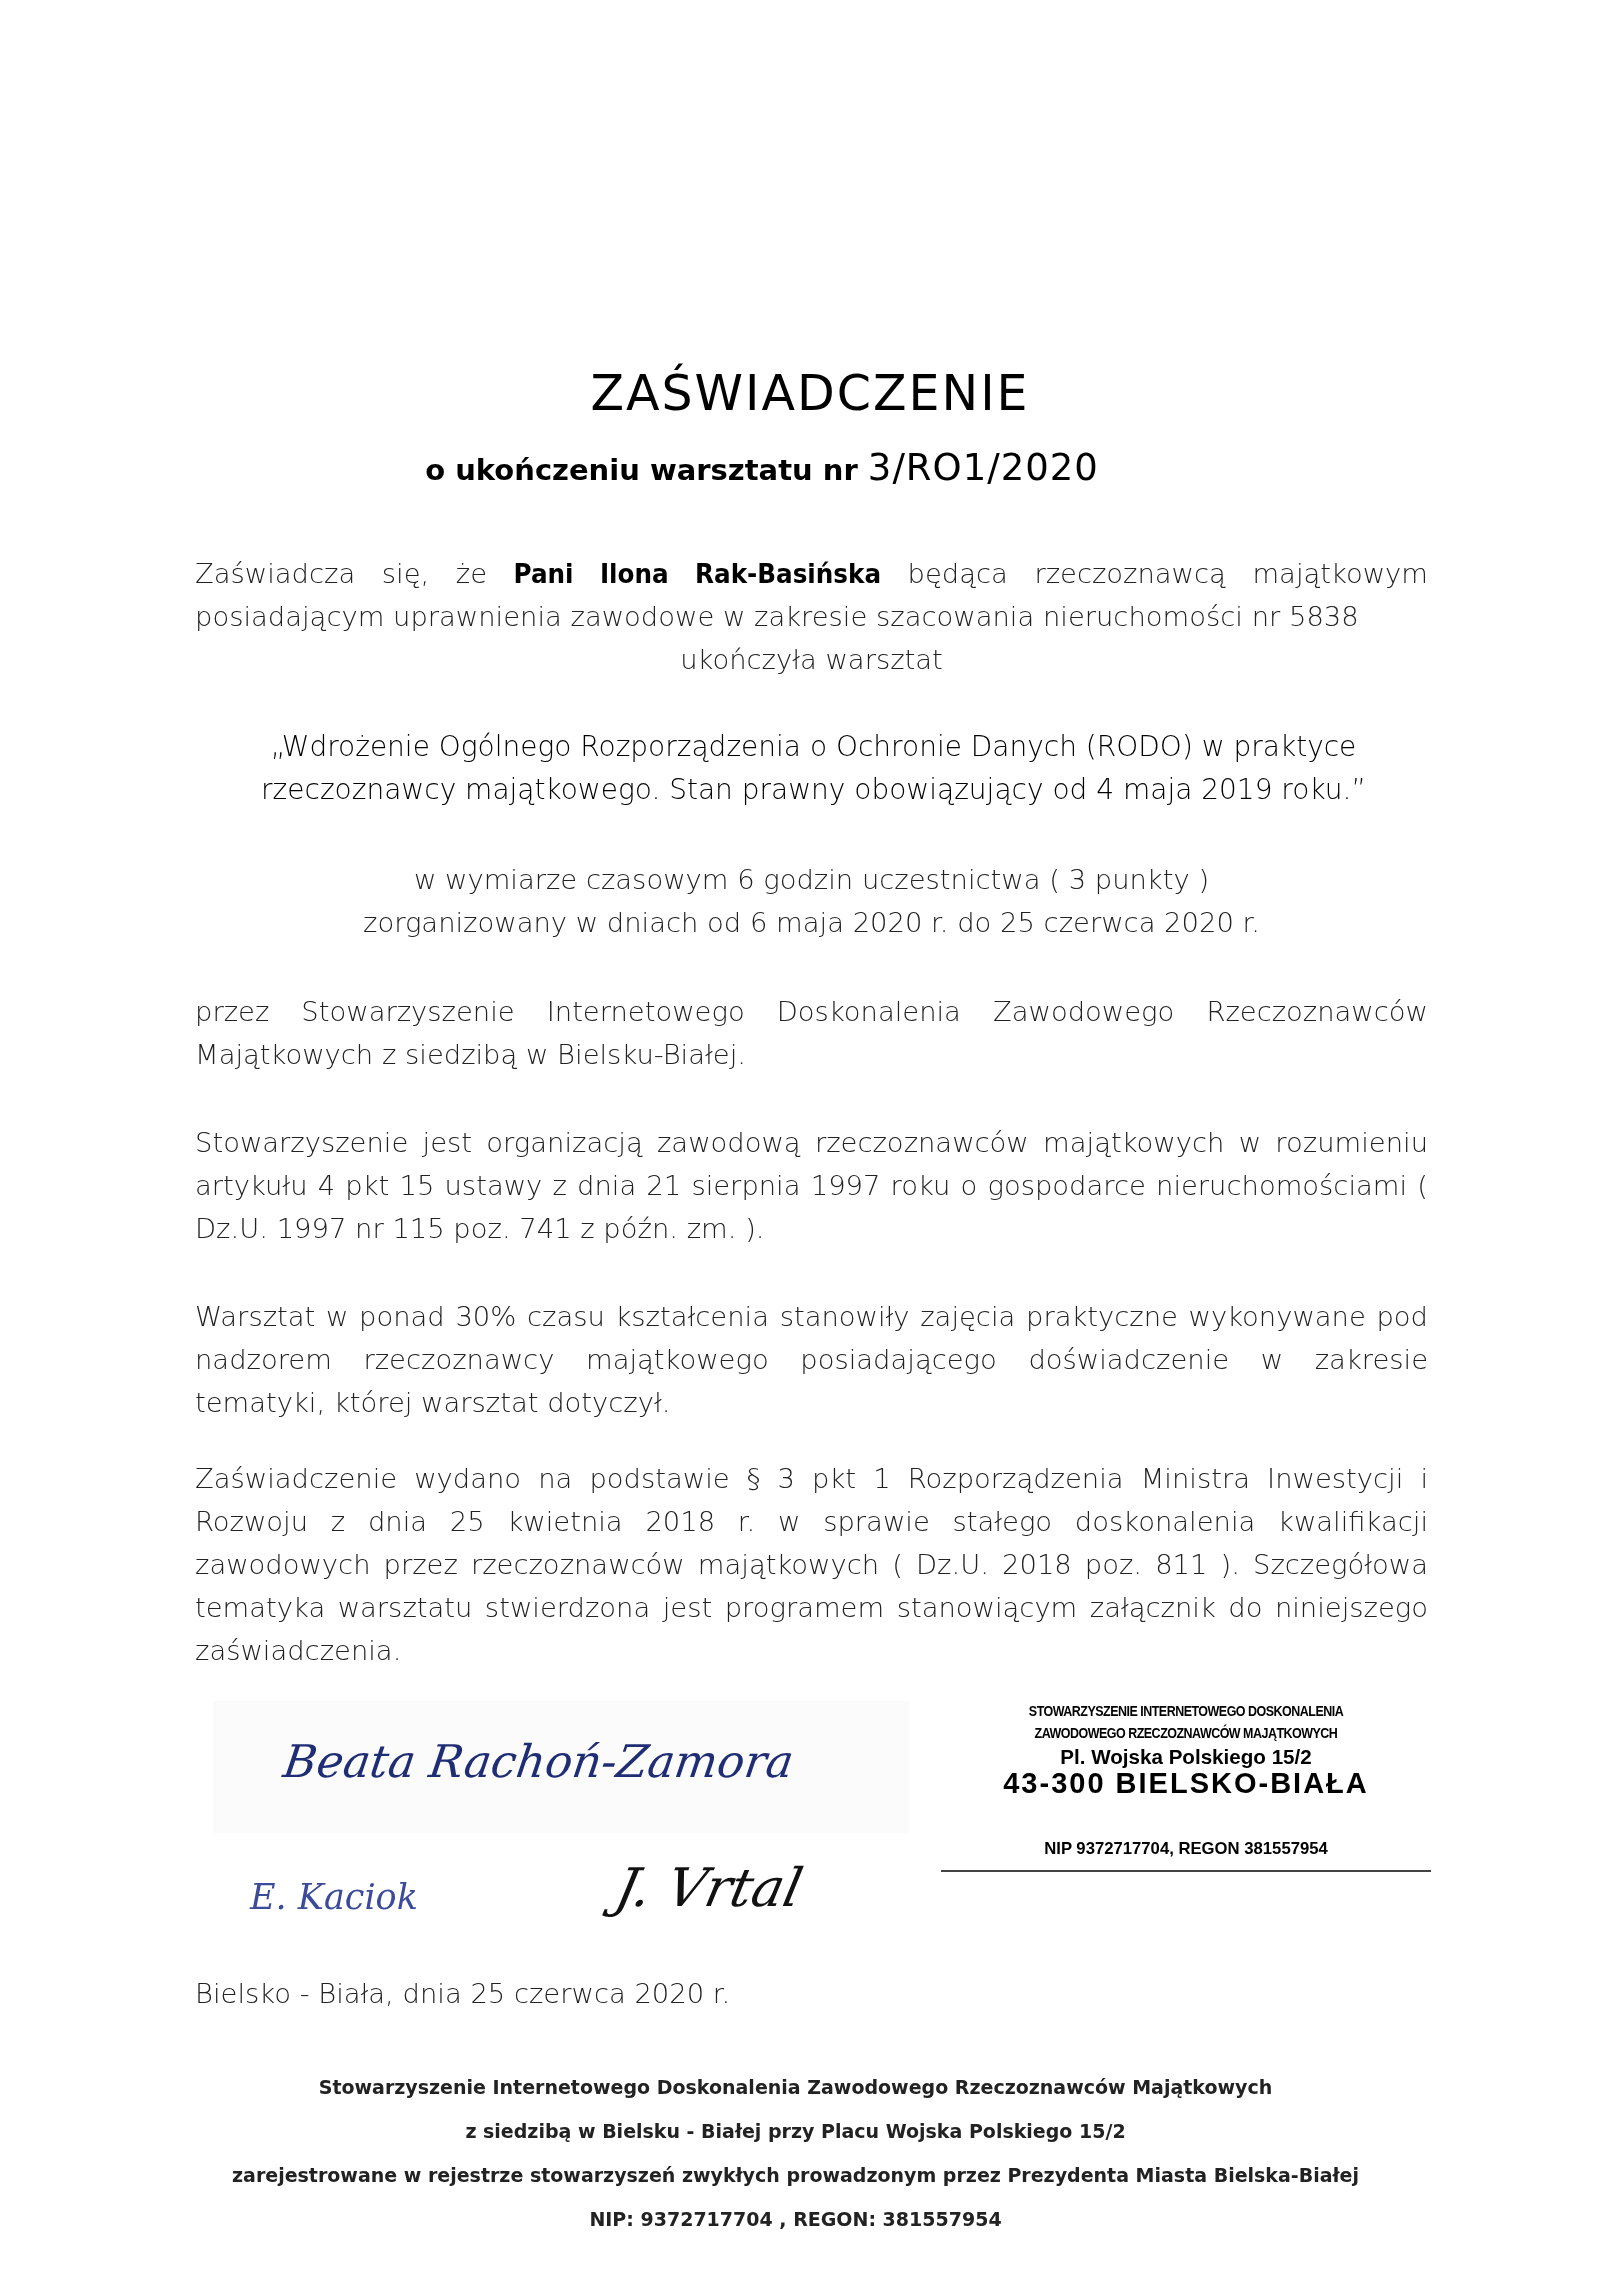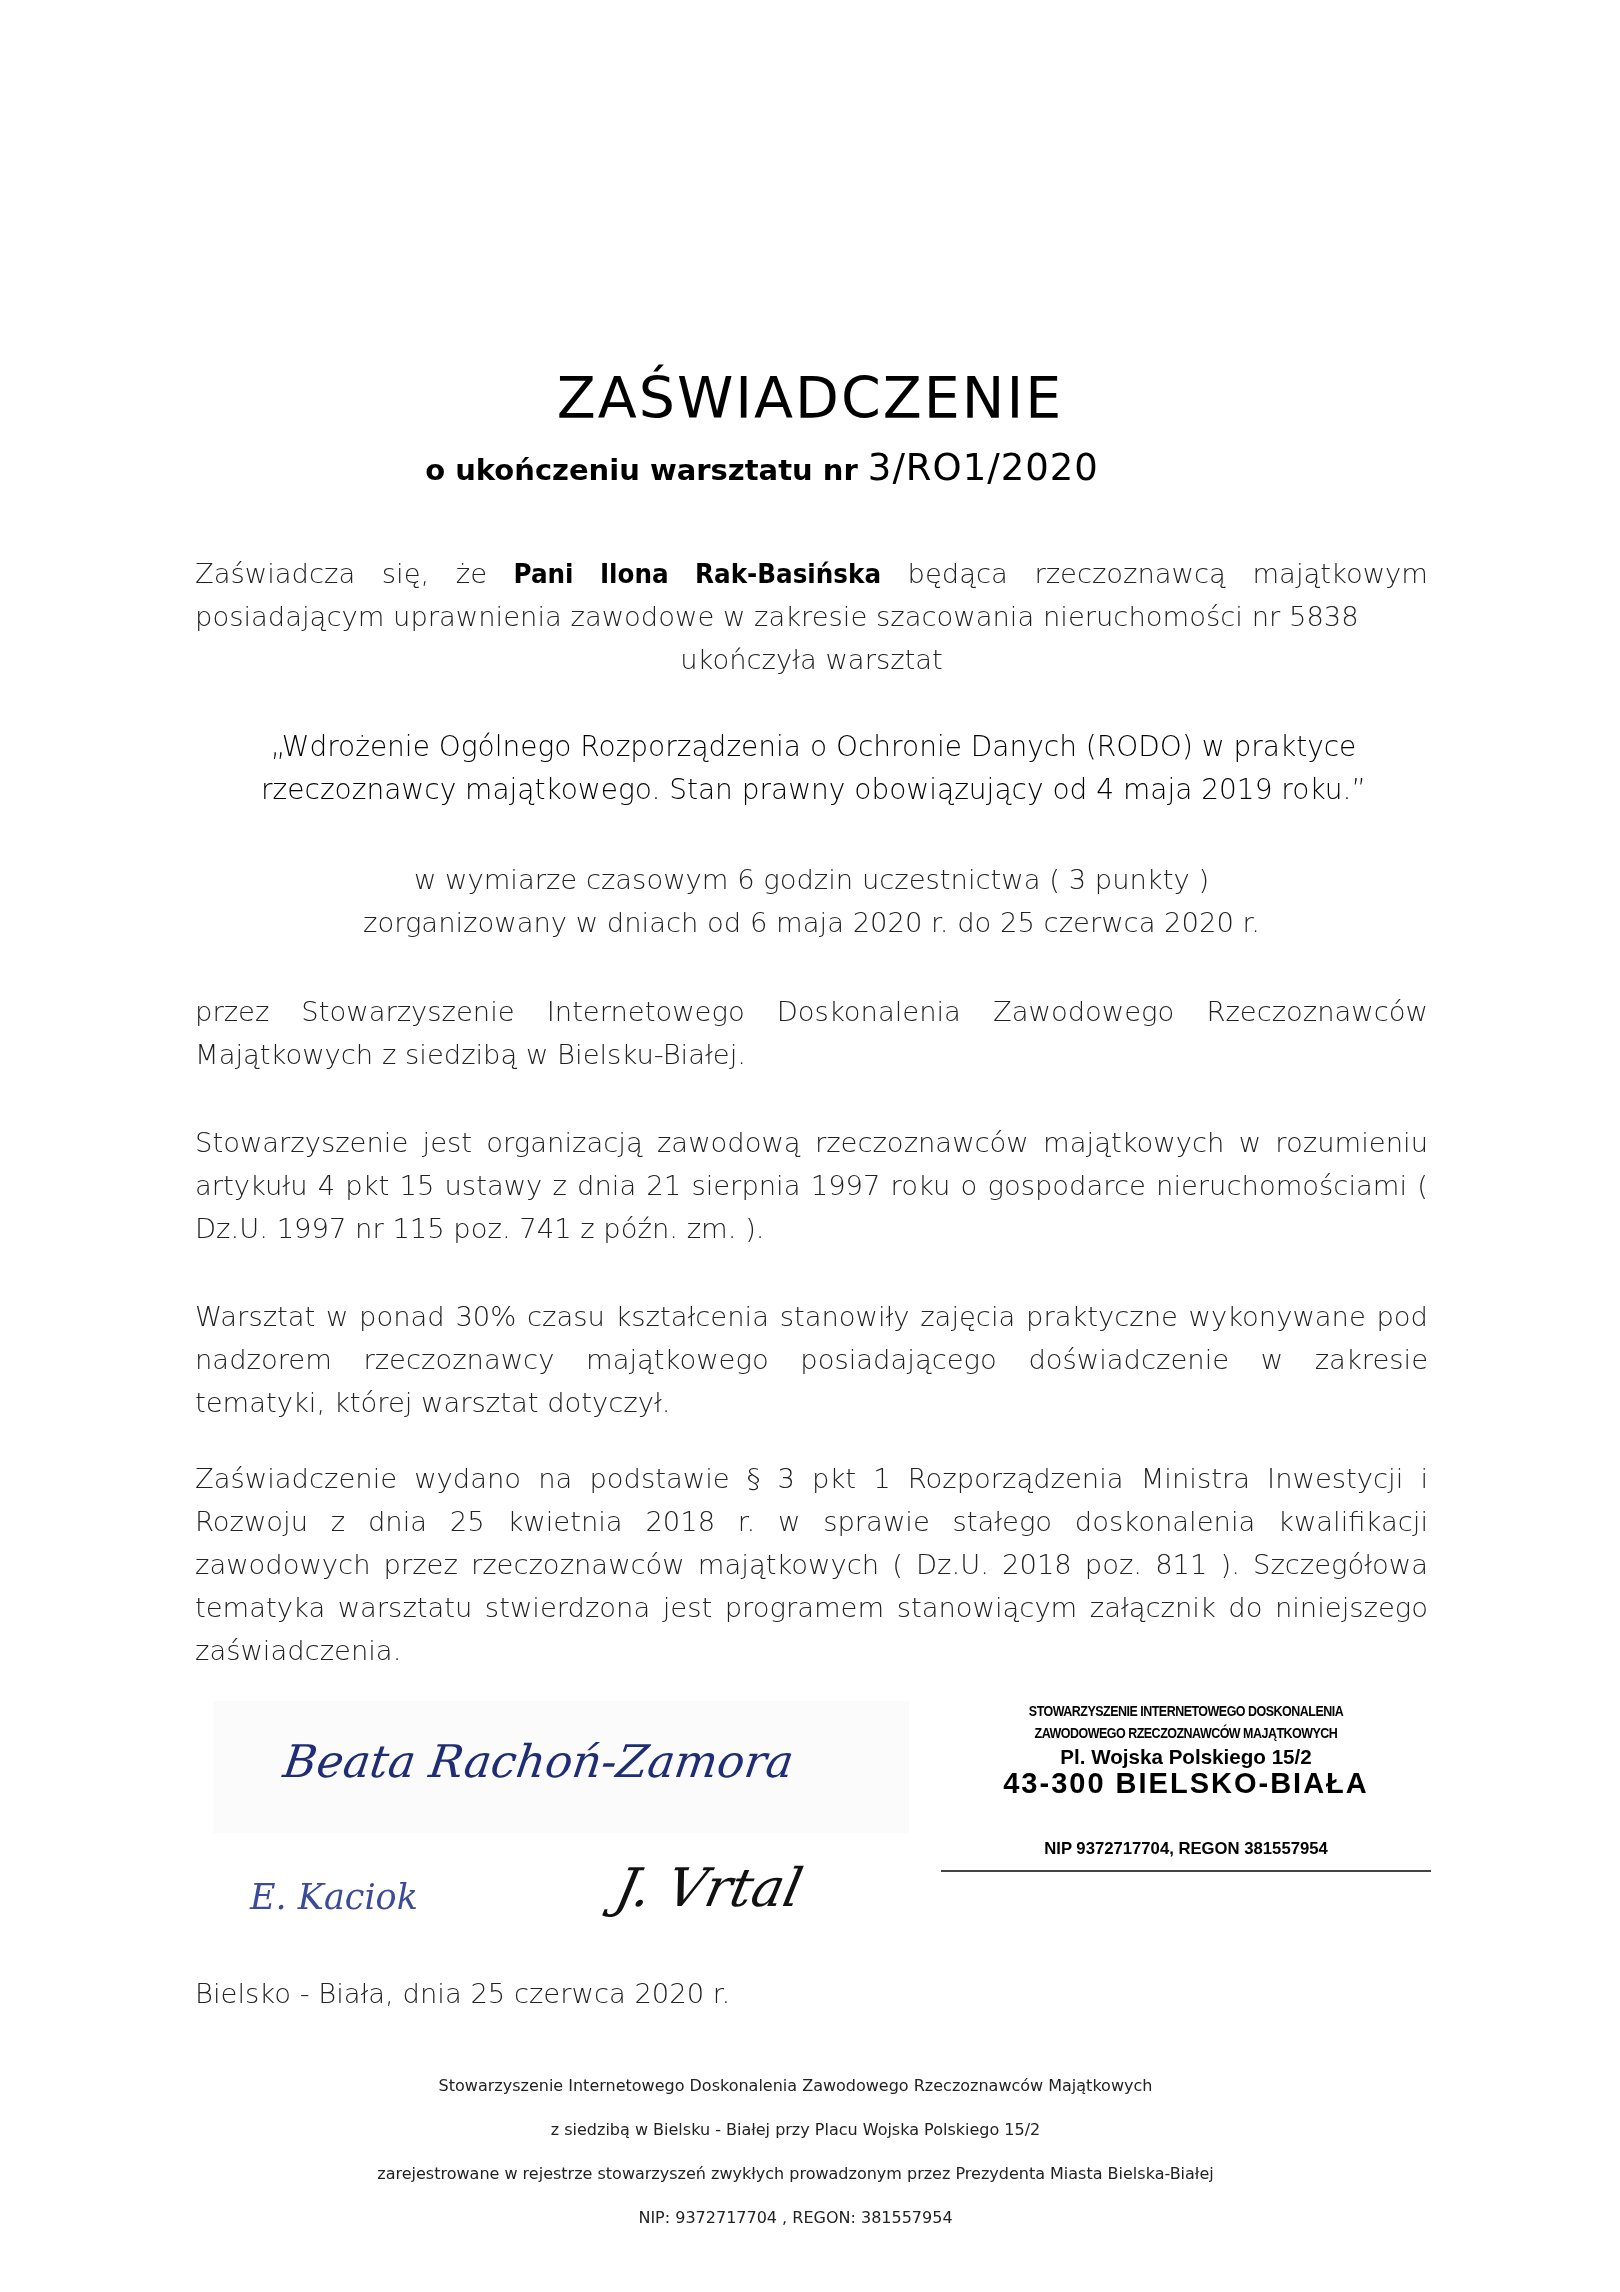--- a/index.html
+++ b/index.html
@@ -1,20 +1,20 @@
 <!DOCTYPE html>
 <html><head>
 <meta charset="utf-8">
 <style>
   html, body { margin: 0; padding: 0; background: #ffffff; }
   body { width: 1620px; height: 2293px; position: relative; overflow: hidden;
          font-family: "DejaVu Sans", sans-serif; color: #111; }
   .abs { position: absolute; }
   .title { left: 0; width: 1620px; top: 365px; text-align: center;
-           font-family: "DejaVu Sans", sans-serif; font-size: 57px; font-weight: 500;
+           font-family: "DejaVu Sans", sans-serif; font-size: 49px; font-weight: 500;
            letter-spacing: 2px; color: #000; }
   .subtitle { left: 0; width: 1524px; top: 446px; text-align: center;
               font-size: 29px; font-weight: bold; color: #000; }
   .subtitle .nr { font-size: 37px; font-weight: normal; letter-spacing: 1px; }
   .body-text { font-family: "DejaVu Sans", sans-serif; font-weight: 300;
                font-size: 27.4px; line-height: 43px; color: #222;
                font-stretch: condensed; text-align: right; }
   .para { left: 195px; width: 1233px; text-align: justify; text-align-last: left; }
   .center { left: 195px; width: 1233px; text-align: center; }
   .bold { font-weight: bold; color: #000; }
@@ -22,21 +22,21 @@
   .sig-box { left: 213px; top: 1701px; width: 696px; height: 132px; background: #fbfbfb; }
   .sig { font-family: "DejaVu Serif", serif; font-style: italic; color: #1f2d74; }
   .stamp { left: 980px; top: 1701px; width: 412px; text-align: center;
            font-family: "Liberation Sans", sans-serif; color: #000; font-weight: bold; }
   .stamp .s1 { font-size: 14.7px; line-height: 21.6px; letter-spacing: -0.6px; font-family: "Liberation Sans", sans-serif; font-stretch: condensed; transform: scaleX(0.85); }
   .stamp .s2 { font-size: 20.6px; line-height: 25.5px; }
   .stamp .s3 { font-size: 29px; line-height: 27.4px; letter-spacing: 2px; }
   .stamp .s4 { font-size: 16.7px; line-height: 23.5px; margin-top: 40px; }
   .sig-line { left: 941px; top: 1870px; width: 490px; height: 2px; background: #444; }
   .caption { left: 941px; width: 490px; top: 1897px; text-align: center; }
-  .footer { left: 0; width: 1591px; text-align: center; font-size: 16px; color: #222; font-weight: 400; }
+  .footer { left: 0; width: 1591px; text-align: center; font-size: 19px; color: #222; font-weight: 700; }
 </style>
 </head>
 <body>
 
 <div class="abs title">ZAŚWIADCZENIE</div>
 
 <div class="abs subtitle">
   <span>o ukończeniu warsztatu nr</span>
   <span class="nr">3/RO1/2020</span>
 </div>

